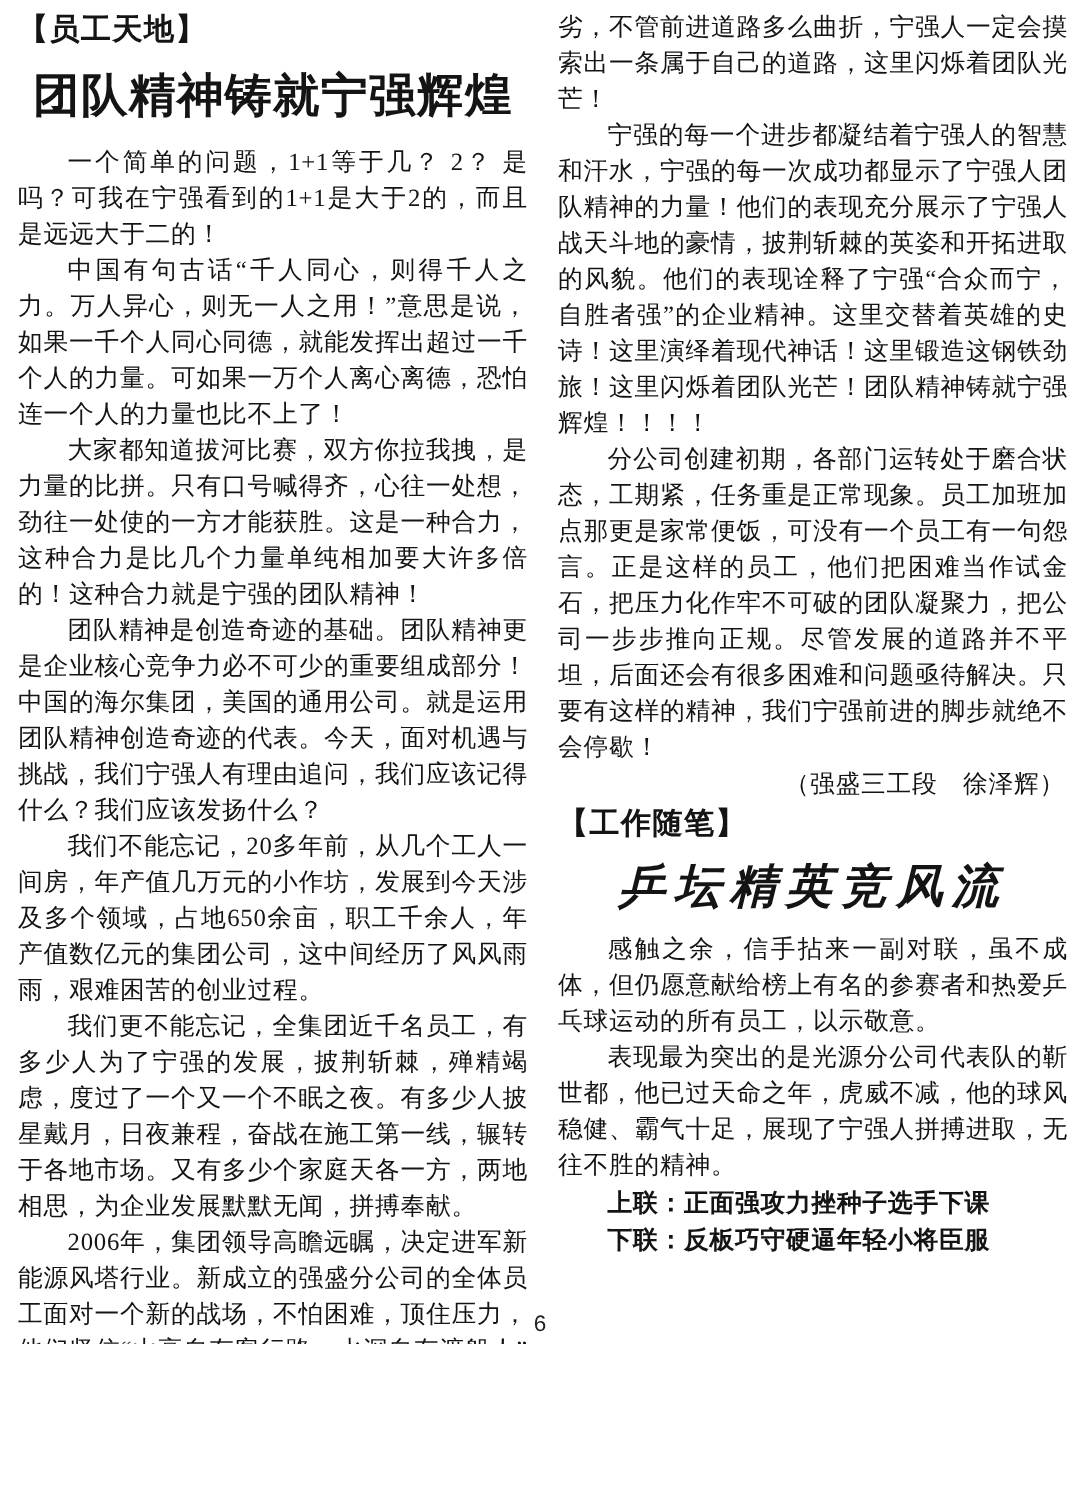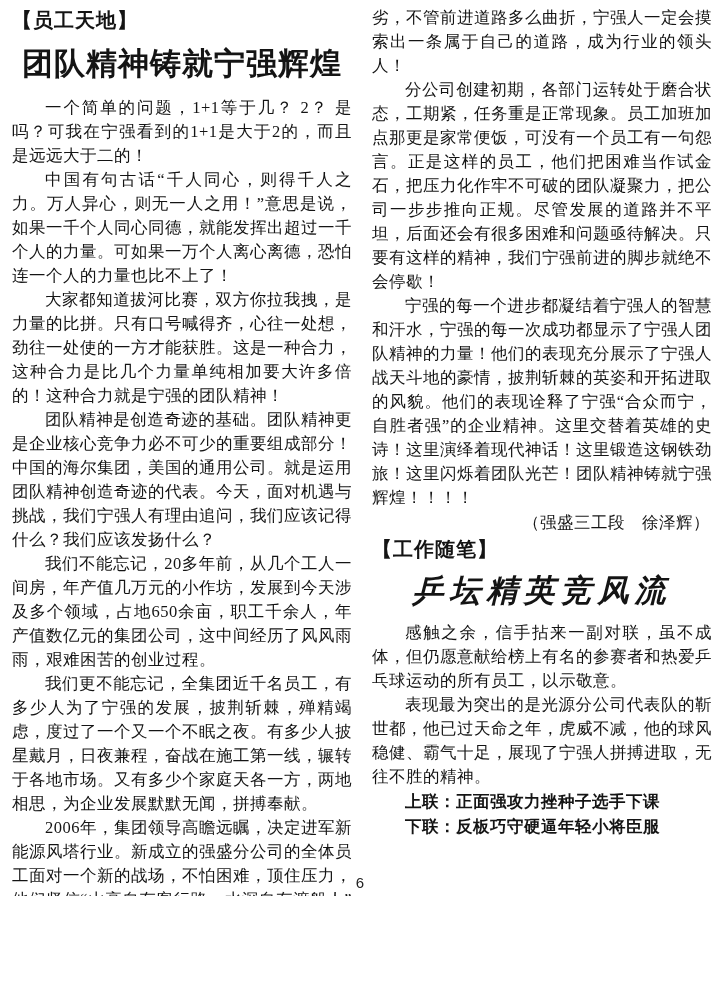--- a/index.html
+++ b/index.html
@@ -90,23 +90,23 @@
     <p class="body-p">一个简单的问题，1+1等于几？ 2？ 是吗？可我在宁强看到的1+1是大于2的，而且是远远大于二的！</p>
     <p class="body-p">中国有句古话“千人同心，则得千人之力。万人异心，则无一人之用！”意思是说，如果一千个人同心同德，就能发挥出超过一千个人的力量。可如果一万个人离心离德，恐怕连一个人的力量也比不上了！</p>
     <p class="body-p">大家都知道拔河比赛，双方你拉我拽，是力量的比拼。只有口号喊得齐，心往一处想，劲往一处使的一方才能获胜。这是一种合力，这种合力是比几个力量单纯相加要大许多倍的！这种合力就是宁强的团队精神！</p>
     <p class="body-p">团队精神是创造奇迹的基础。团队精神更是企业核心竞争力必不可少的重要组成部分！中国的海尔集团，美国的通用公司。就是运用团队精神创造奇迹的代表。今天，面对机遇与挑战，我们宁强人有理由追问，我们应该记得什么？我们应该发扬什么？</p>
     <p class="body-p">我们不能忘记，20多年前，从几个工人一间房，年产值几万元的小作坊，发展到今天涉及多个领域，占地650余亩，职工千余人，年产值数亿元的集团公司，这中间经历了风风雨雨，艰难困苦的创业过程。</p>
     <p class="body-p">我们更不能忘记，全集团近千名员工，有多少人为了宁强的发展，披荆斩棘，殚精竭虑，度过了一个又一个不眠之夜。有多少人披星戴月，日夜兼程，奋战在施工第一线，辗转于各地市场。又有多少个家庭天各一方，两地相思，为企业发展默默无闻，拼搏奉献。</p>
     <p class="body-p">2006年，集团领导高瞻远瞩，决定进军新能源风塔行业。新成立的强盛分公司的全体员工面对一个新的战场，不怕困难，顶住压力，他们坚信“山高自有客行路，水深自有渡船人”不管条件多么艰苦，条件多么恶</p>
   </div>
 
   <div class="col">
-    <p class="body-p no-indent">劣，不管前进道路多么曲折，宁强人一定会摸索出一条属于自己的道路，成为行业的领头人！</p>
+    <p class="body-p no-indent">劣，不管前进道路多么曲折，宁强人一定会摸索出一条属于自己的道路，这里闪烁着团队光芒！</p>
+    <p class="body-p">宁强的每一个进步都凝结着宁强人的智慧和汗水，宁强的每一次成功都显示了宁强人团队精神的力量！他们的表现充分展示了宁强人战天斗地的豪情，披荆斩棘的英姿和开拓进取的风貌。他们的表现诠释了宁强“合众而宁，自胜者强”的企业精神。这里交替着英雄的史诗！这里演绎着现代神话！这里锻造这钢铁劲旅！这里闪烁着团队光芒！团队精神铸就宁强辉煌！！！！</p>
     <p class="body-p">分公司创建初期，各部门运转处于磨合状态，工期紧，任务重是正常现象。员工加班加点那更是家常便饭，可没有一个员工有一句怨言。正是这样的员工，他们把困难当作试金石，把压力化作牢不可破的团队凝聚力，把公司一步步推向正规。尽管发展的道路并不平坦，后面还会有很多困难和问题亟待解决。只要有这样的精神，我们宁强前进的脚步就绝不会停歇！</p>
-    <p class="body-p">宁强的每一个进步都凝结着宁强人的智慧和汗水，宁强的每一次成功都显示了宁强人团队精神的力量！他们的表现充分展示了宁强人战天斗地的豪情，披荆斩棘的英姿和开拓进取的风貌。他们的表现诠释了宁强“合众而宁，自胜者强”的企业精神。这里交替着英雄的史诗！这里演绎着现代神话！这里锻造这钢铁劲旅！这里闪烁着团队光芒！团队精神铸就宁强辉煌！！！！</p>
 
     <p class="signature">（强盛三工段　徐泽辉）</p>
 
     <div class="section-header">【工作随笔】</div>
 
     <div class="cal-title script">乒坛精英竞风流</div>
 
     <p class="body-p">感触之余，信手拈来一副对联，虽不成体，但仍愿意献给榜上有名的参赛者和热爱乒乓球运动的所有员工，以示敬意。</p>
     <p class="body-p">表现最为突出的是光源分公司代表队的靳世都，他已过天命之年，虎威不减，他的球风稳健、霸气十足，展现了宁强人拼搏进取，无往不胜的精神。</p>
 

